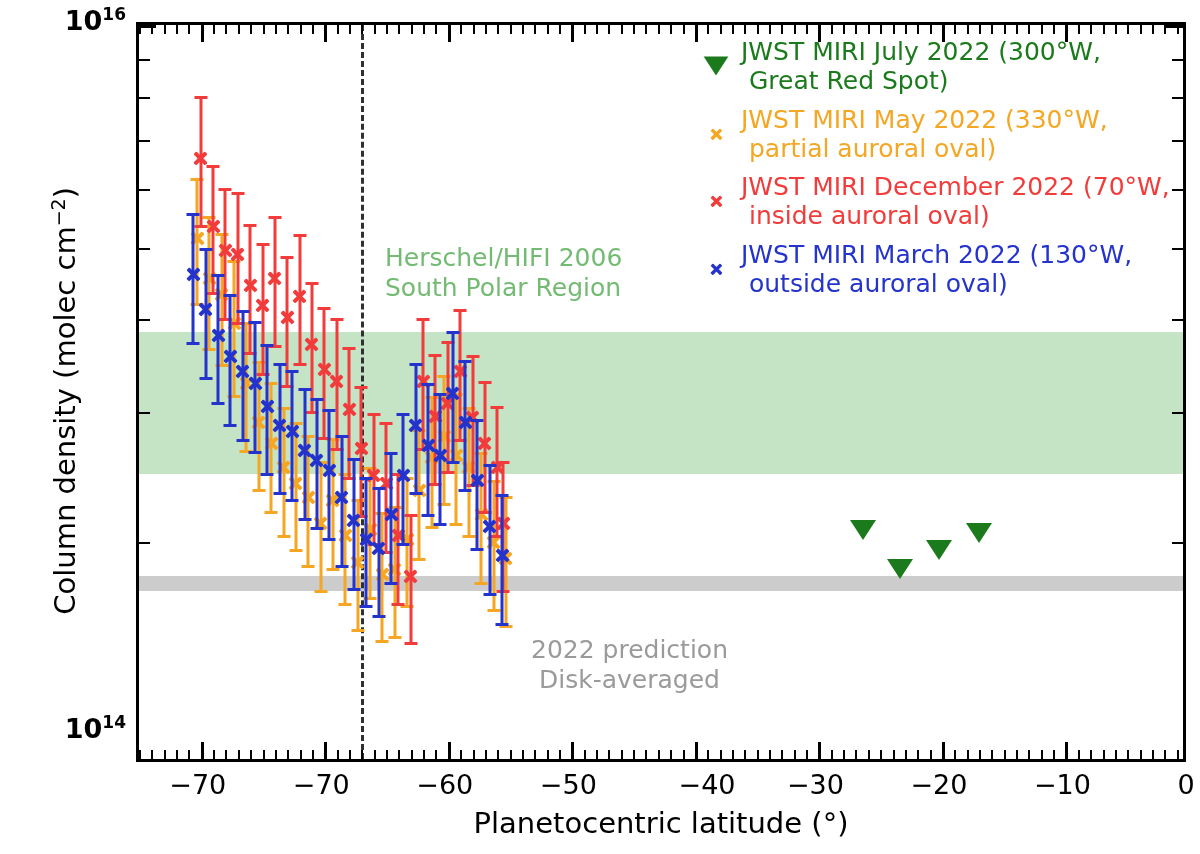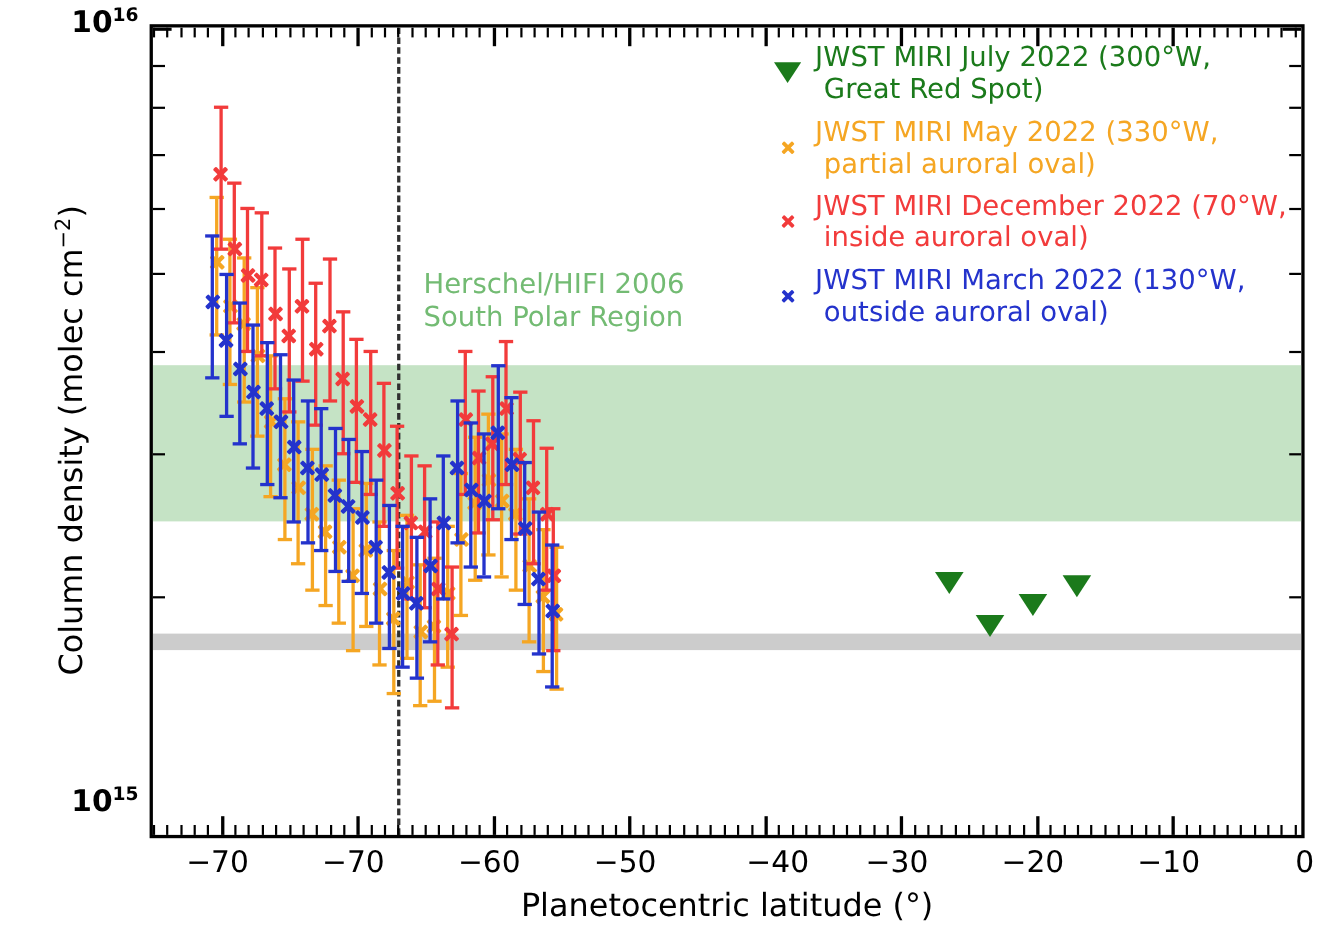--- a/index.html
+++ b/index.html
@@ -119,21 +119,21 @@
 </head>
 <body>
 
 <div id="figure">
 
   <div class="ylabel">
     <span>Column density (molec cm<sup style="font-size:19px;">−2</sup>)</span>
   </div>
 
   <div class="ytick-top"><span>10</span><sup>16</sup></div>
-  <div class="ytick-bot"><span>10</span><sup>15</sup></div>
+  <div class="ytick-bot"><span>10</span><sup>14</sup></div>
 
   <div id="plot">
     <div class="band" id="greenband" style="top: 306.759px; height: 142.645px; background: rgb(197, 227, 197);"></div>
     <div class="band" id="grayband" style="top: 551.098px; height: 15px; background: rgb(204, 204, 204);"></div>
     <div id="dashline" style="left: 222.353px; border-left-color: rgb(48, 48, 48);"></div>
     <div id="ticklayer">
         <div class="tick tk-b" style="left: 0px; height: 9px; width: 2px;"></div>
         <div class="tick tk-t" style="left: 0px; height: 9px; width: 2px;"></div>
         <div class="tick tk-b" style="left: 12.3529px; height: 9px; width: 2px;"></div>
         <div class="tick tk-t" style="left: 12.3529px; height: 9px; width: 2px;"></div>
@@ -636,20 +636,22 @@
         <div class="cap" style="left: 350.824px; top: 568.468px; background: rgb(36, 51, 204);"></div>
         <div class="xmark" style="left: 350.824px; top: 501.558px; color: rgb(36, 51, 204);"></div>
         <div class="ebar" style="left: 363.176px; top: 469.539px; height: 129.616px; background: rgb(36, 51, 204);"></div>
         <div class="cap" style="left: 363.176px; top: 468.539px; background: rgb(36, 51, 204);"></div>
         <div class="cap" style="left: 363.176px; top: 598.155px; background: rgb(36, 51, 204);"></div>
         <div class="xmark" style="left: 363.176px; top: 530.357px; color: rgb(36, 51, 204);"></div>
       </div>
 
     <div class="ann" id="ann-herschel" style="color: rgb(115, 187, 115);">Herschel/HIFI 2006
 South Polar Region</div>
+    <div class="ann" id="ann-pred" style="color: rgb(154, 154, 154);">2022 prediction
+Disk-averaged</div>
 
     <div id="legend">
         <div class="leg-row">
           <div class="leg-icon">
             <div class="tri" style="color: rgb(27, 122, 27); transform: translate(-50%, -50%) scale(0.95);"></div>
           </div>
           <div class="leg-text" style="color: rgb(27, 122, 27);">JWST MIRI July 2022 (300°W,
  Great Red Spot)</div>
         </div>
         <div class="leg-row">

